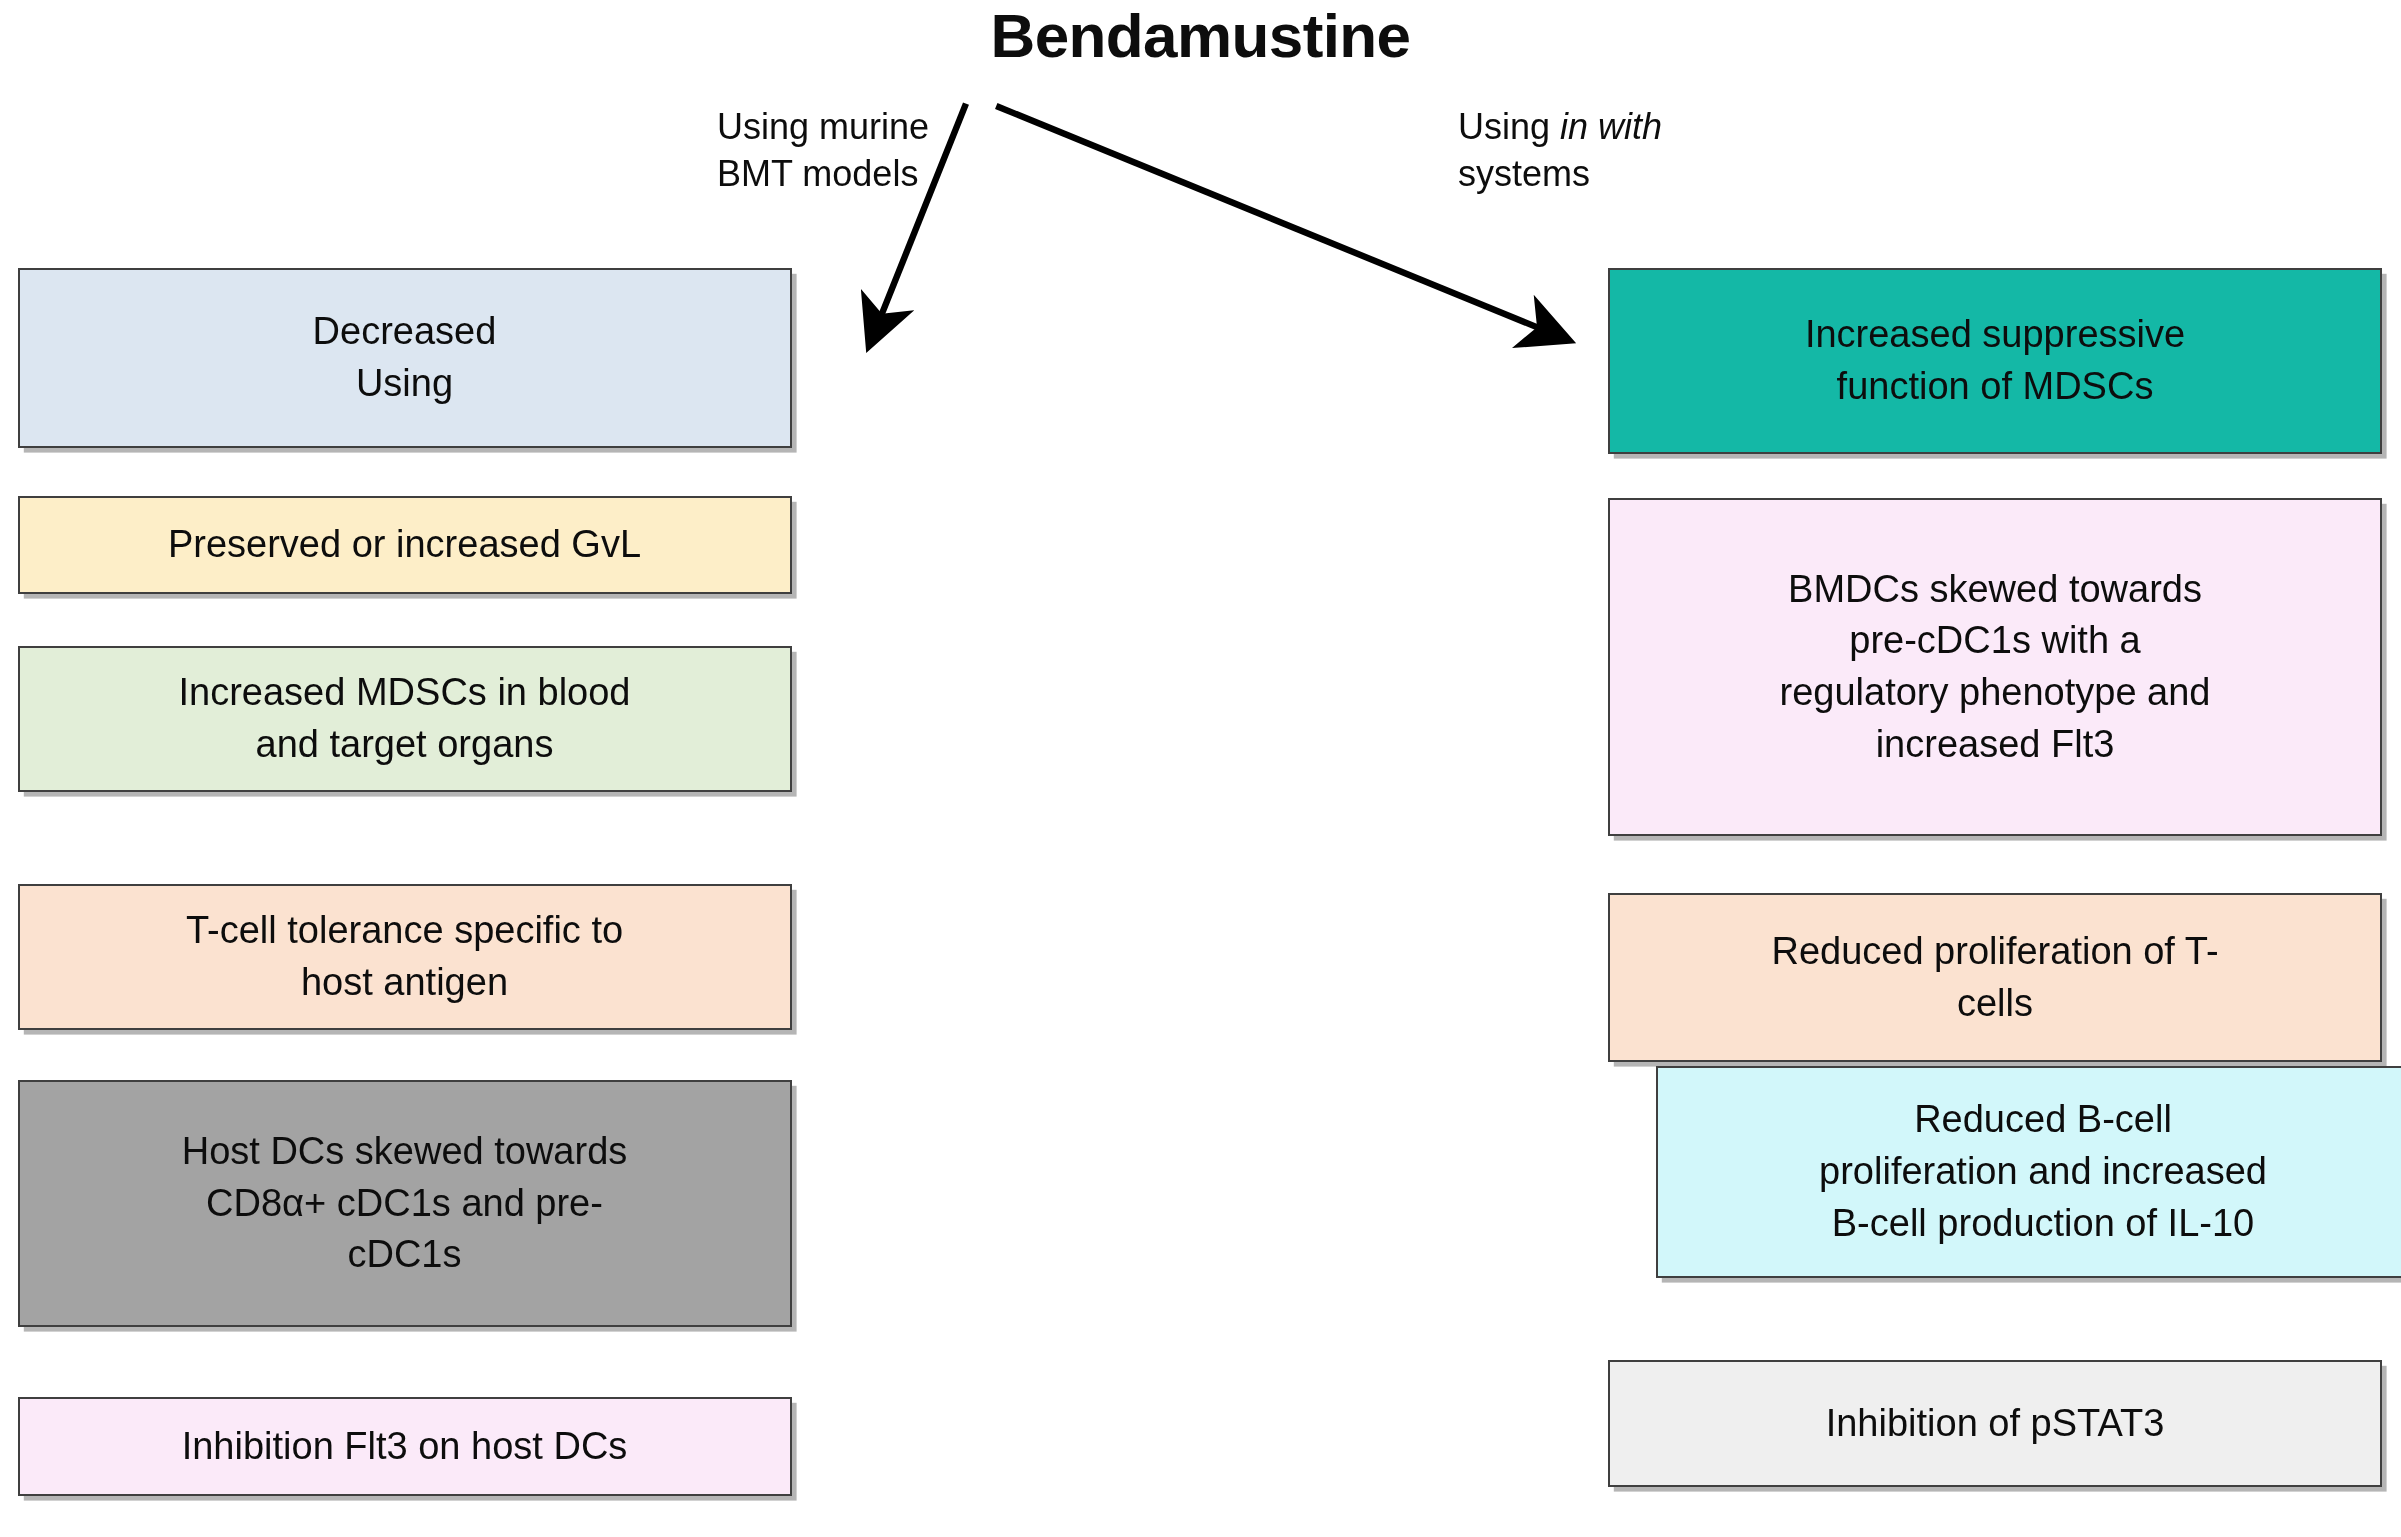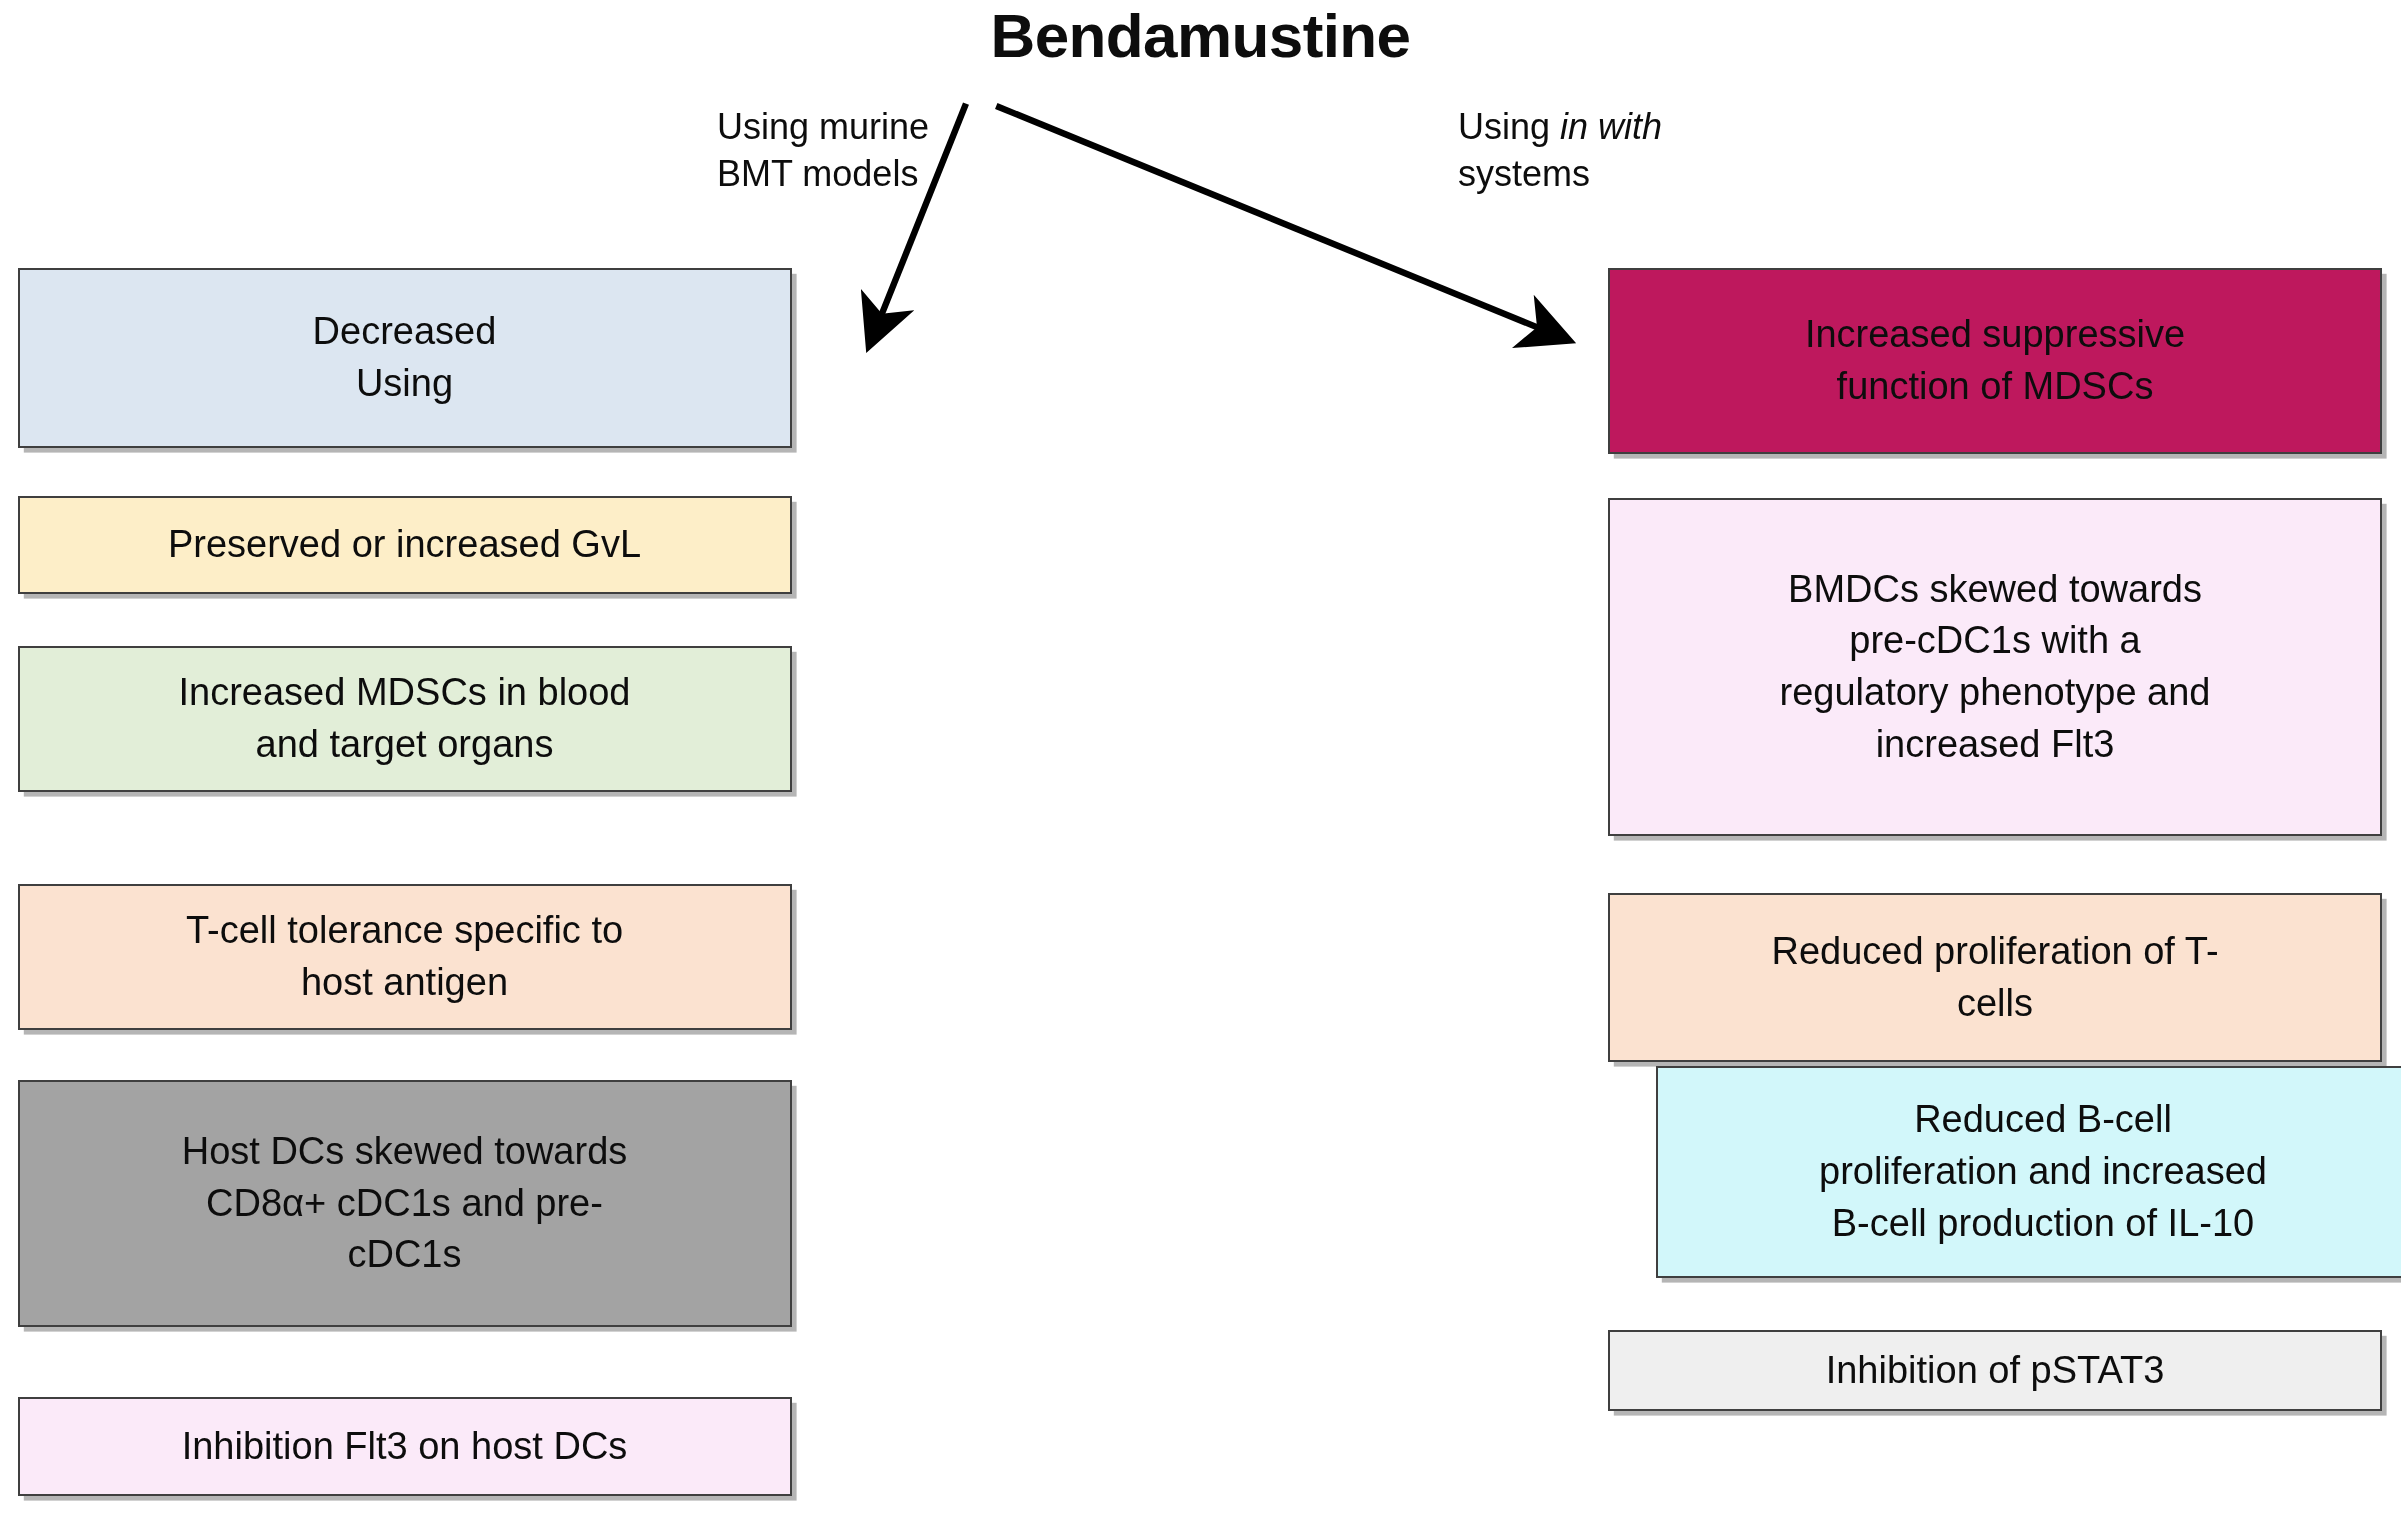--- a/index.html
+++ b/index.html
@@ -112,28 +112,28 @@
 and target organs</div>
       <div class="box" style="top: 884px; height: 146px; background: rgb(251, 226, 208);">T-cell tolerance specific to
 host antigen</div>
       <div class="box" style="top: 1080px; height: 247px; background: #a3a3a3;">Host DCs skewed towards
 CD8α+ cDC1s and pre-
 cDC1s</div>
       <div class="box" style="top: 1397px; height: 99px; background: rgb(251, 234, 249);">Inhibition Flt3 on host DCs</div>
     </div>
 
   <div class="column" id="column-right">
-      <div class="box" style="top: 268px; height: 186px; background: #be185d;">Increased suppressive
+      <div class="box" style="top: 268px; height: 186px; background: #14b8a6;">Increased suppressive
 function of MDSCs</div>
       <div class="box" style="top: 498px; height: 338px; background: rgb(251, 234, 249);">BMDCs skewed towards
 pre-cDC1s with a
 regulatory phenotype and
 increased Flt3</div>
       <div class="box" style="top: 893px; height: 169px; background: rgb(251, 226, 208);">Reduced proliferation of T-
 cells</div>
       <div class="box" style="top: 1066px; height: 212px; background: rgb(210, 247, 250); margin-left: 48px;">Reduced B-cell
 proliferation and increased
 B-cell production of IL-10</div>
-      <div class="box" style="top: 1330px; height: 81px; background: rgb(239, 239, 239);">Inhibition of pSTAT3</div>
+      <div class="box" style="top: 1360px; height: 127px; background: rgb(239, 239, 239);">Inhibition of pSTAT3</div>
     </div>
 
 </div>
 
 
 </body></html>

